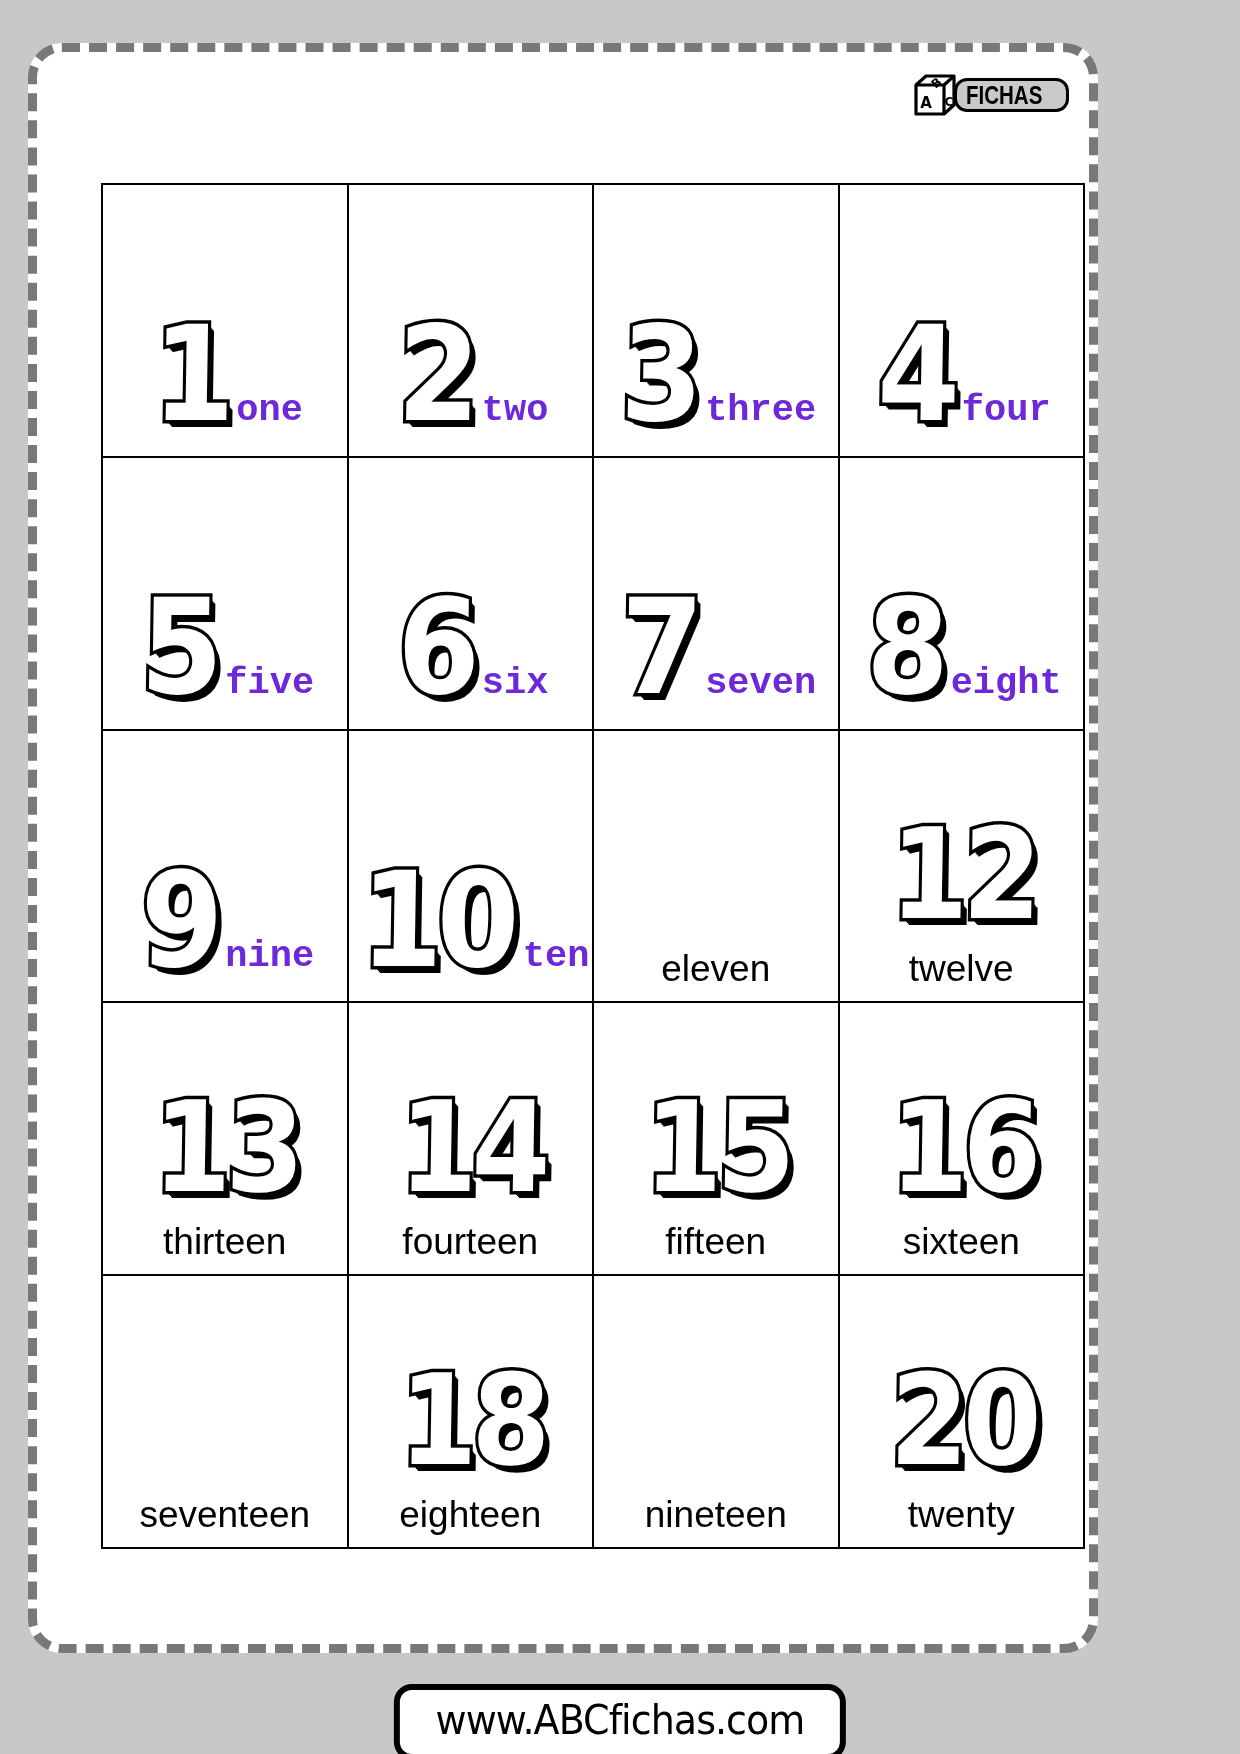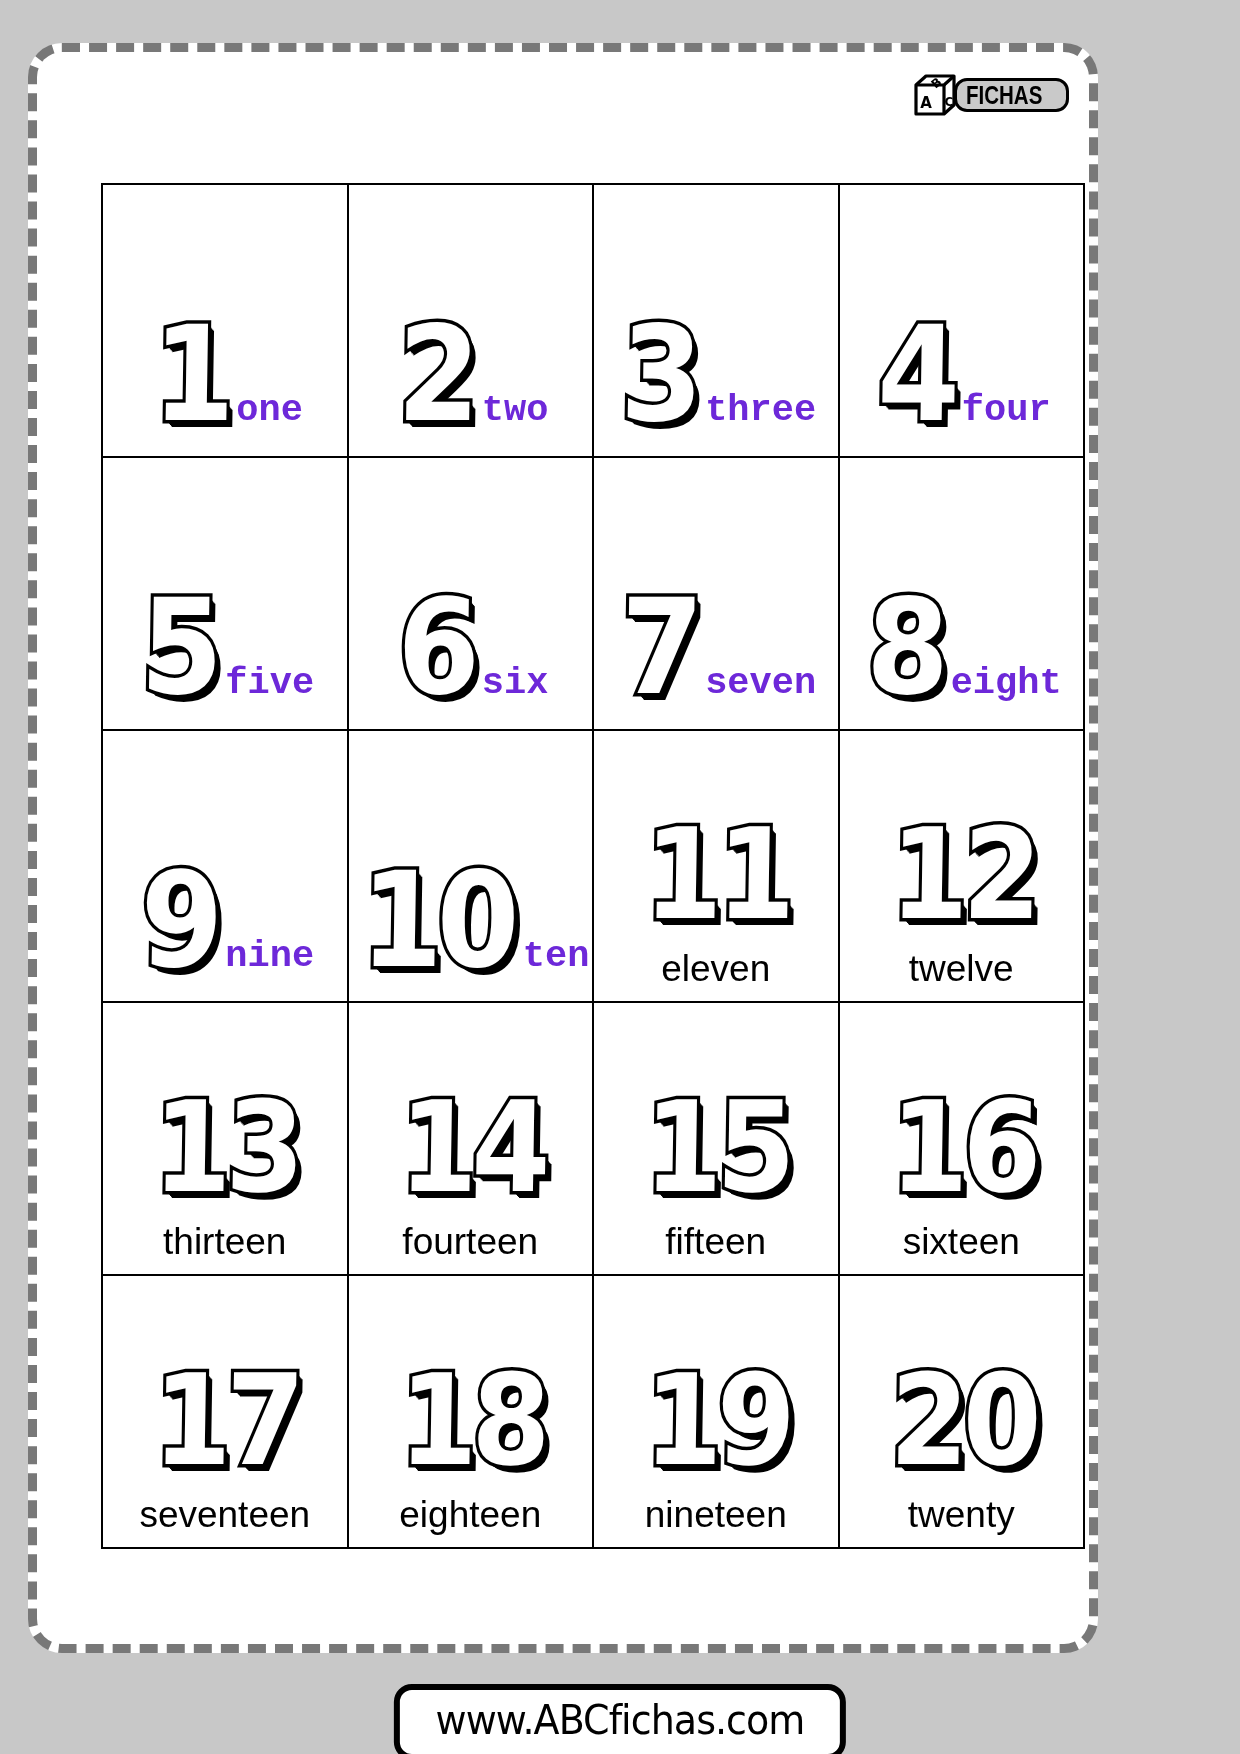--- a/index.html
+++ b/index.html
@@ -260,23 +260,20 @@
           <span class="word-inline">nine</span>
         </div>
       </div>
       <div class="cell inline">
         <div class="row">
           <span class="num two-digit">10</span>
           <span class="word-inline">ten</span>
         </div>
       </div>
       <div class="cell stacked">
-        <div class="row">
-          <span class="num two-digit">11</span>
-        </div>
         <div class="word-below">eleven</div>
       </div>
       <div class="cell stacked">
         <div class="row">
           <span class="num two-digit">12</span>
         </div>
         <div class="word-below">twelve</div>
       </div>
       <div class="cell stacked">
         <div class="row">
@@ -296,35 +293,29 @@
         </div>
         <div class="word-below">fifteen</div>
       </div>
       <div class="cell stacked">
         <div class="row">
           <span class="num two-digit">16</span>
         </div>
         <div class="word-below">sixteen</div>
       </div>
       <div class="cell stacked">
-        <div class="row">
-          <span class="num two-digit">17</span>
-        </div>
         <div class="word-below">seventeen</div>
       </div>
       <div class="cell stacked">
         <div class="row">
           <span class="num two-digit">18</span>
         </div>
         <div class="word-below">eighteen</div>
       </div>
       <div class="cell stacked">
-        <div class="row">
-          <span class="num two-digit">19</span>
-        </div>
         <div class="word-below">nineteen</div>
       </div>
       <div class="cell stacked">
         <div class="row">
           <span class="num two-digit">20</span>
         </div>
         <div class="word-below">twenty</div>
       </div>
     </div>
 

